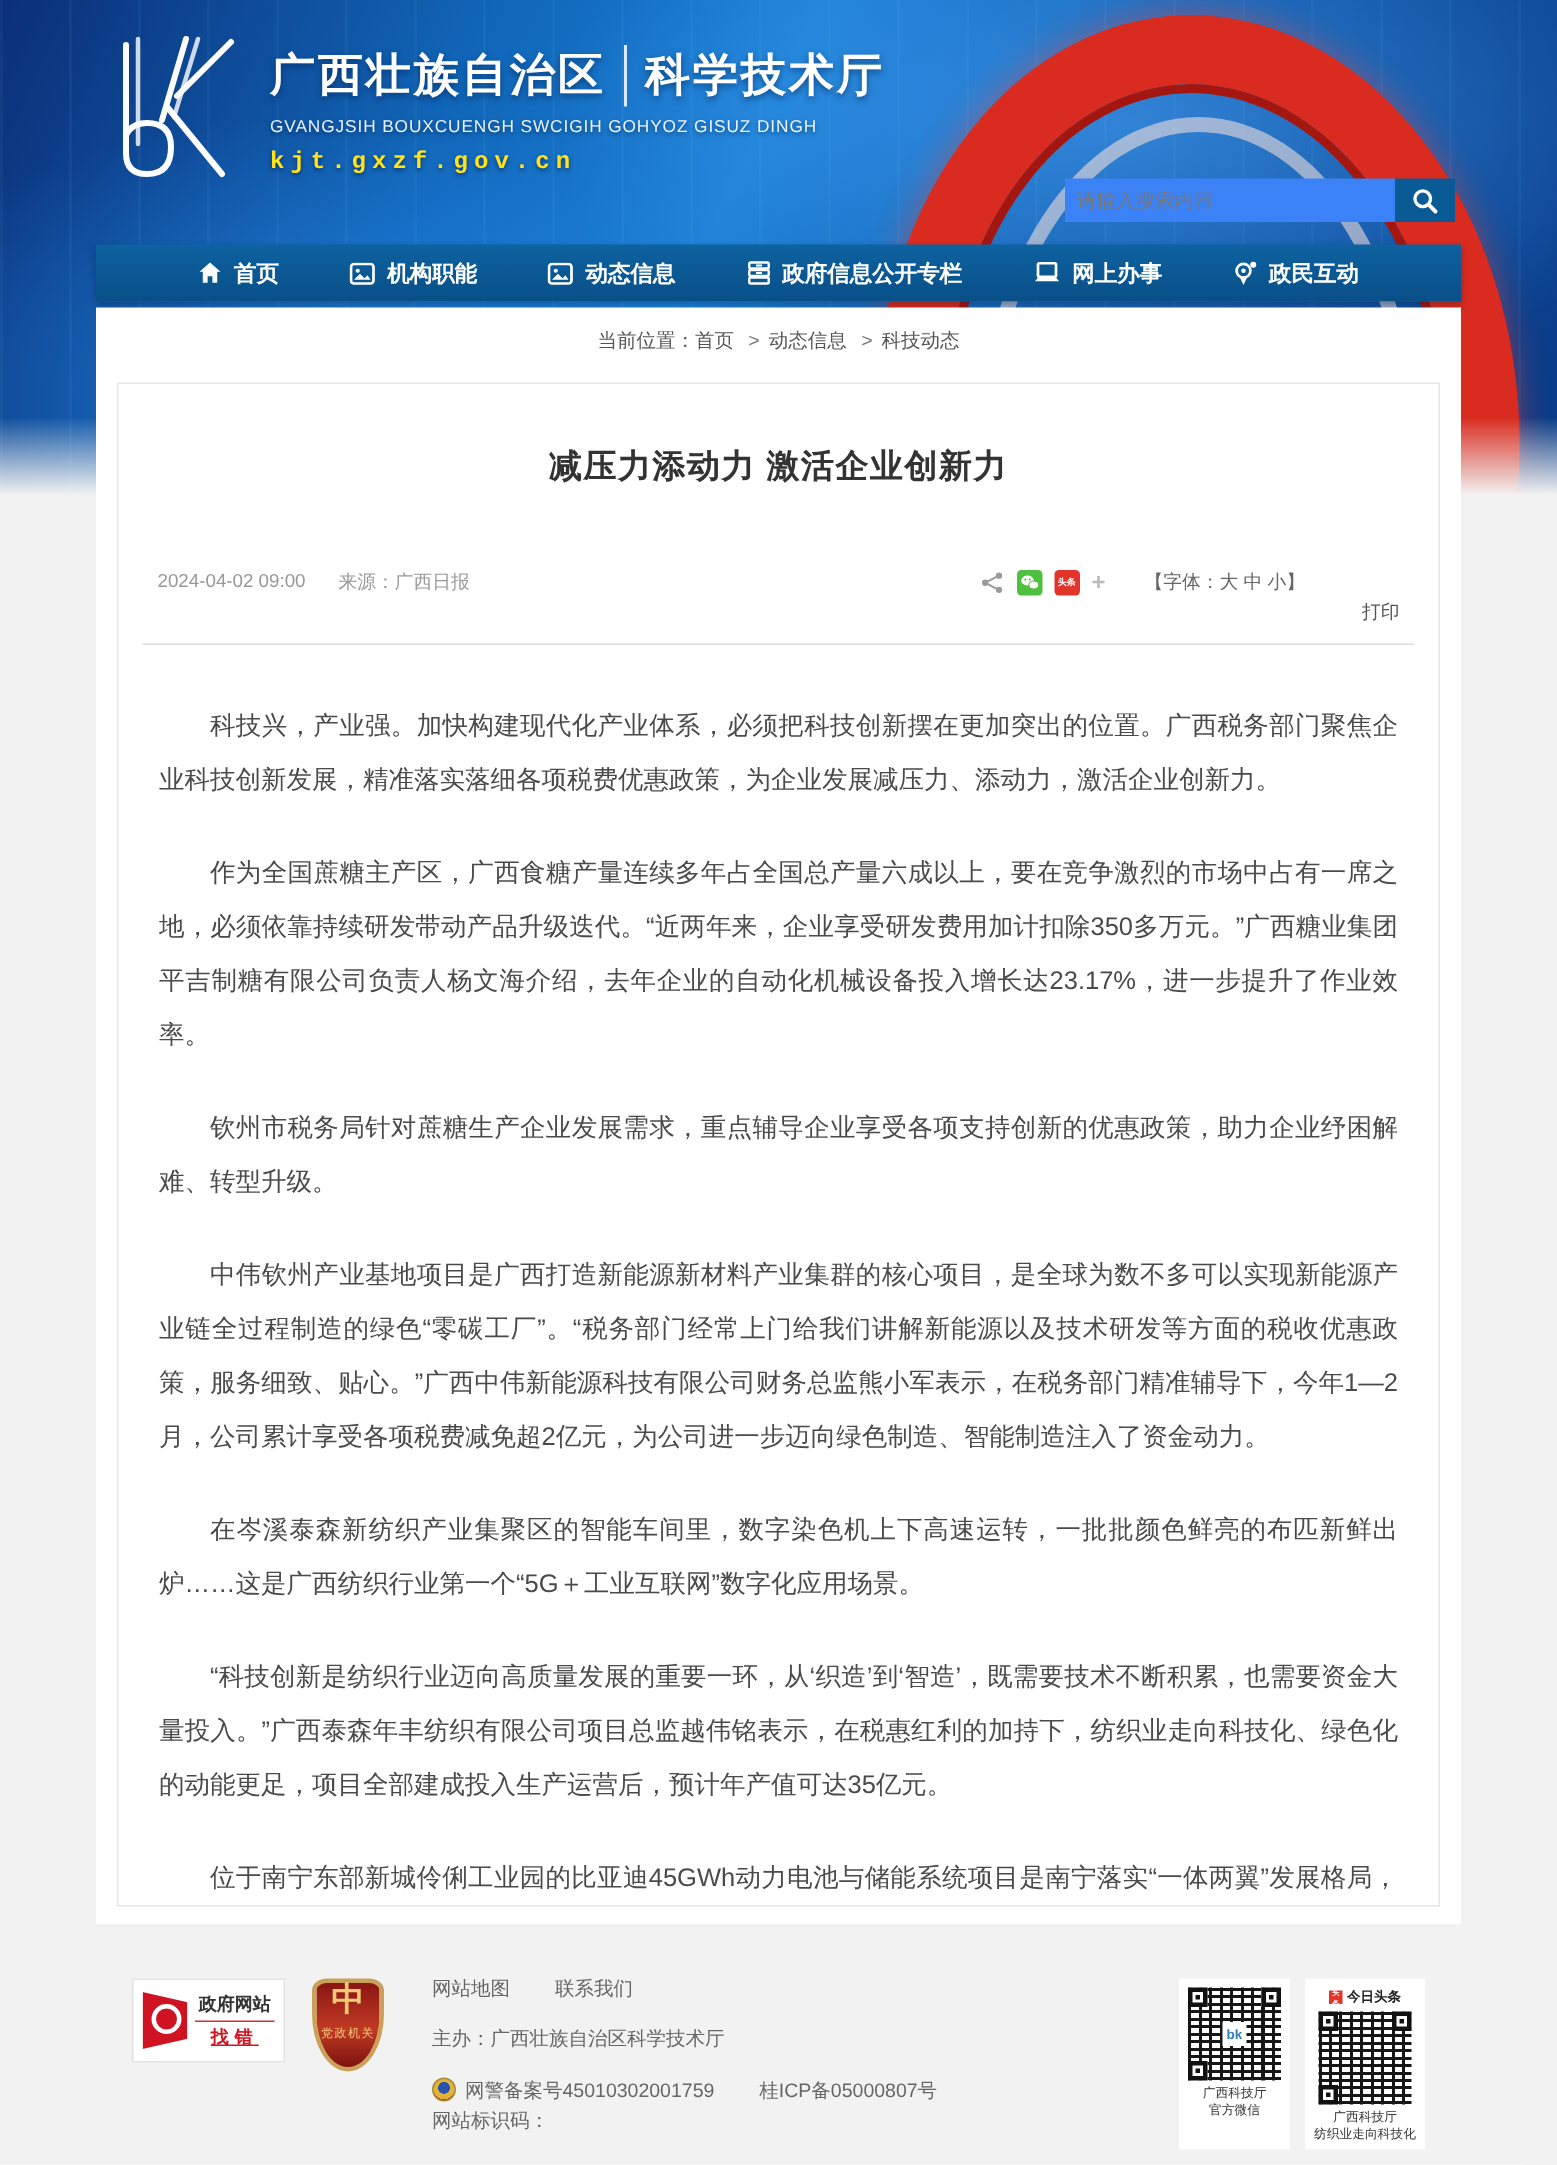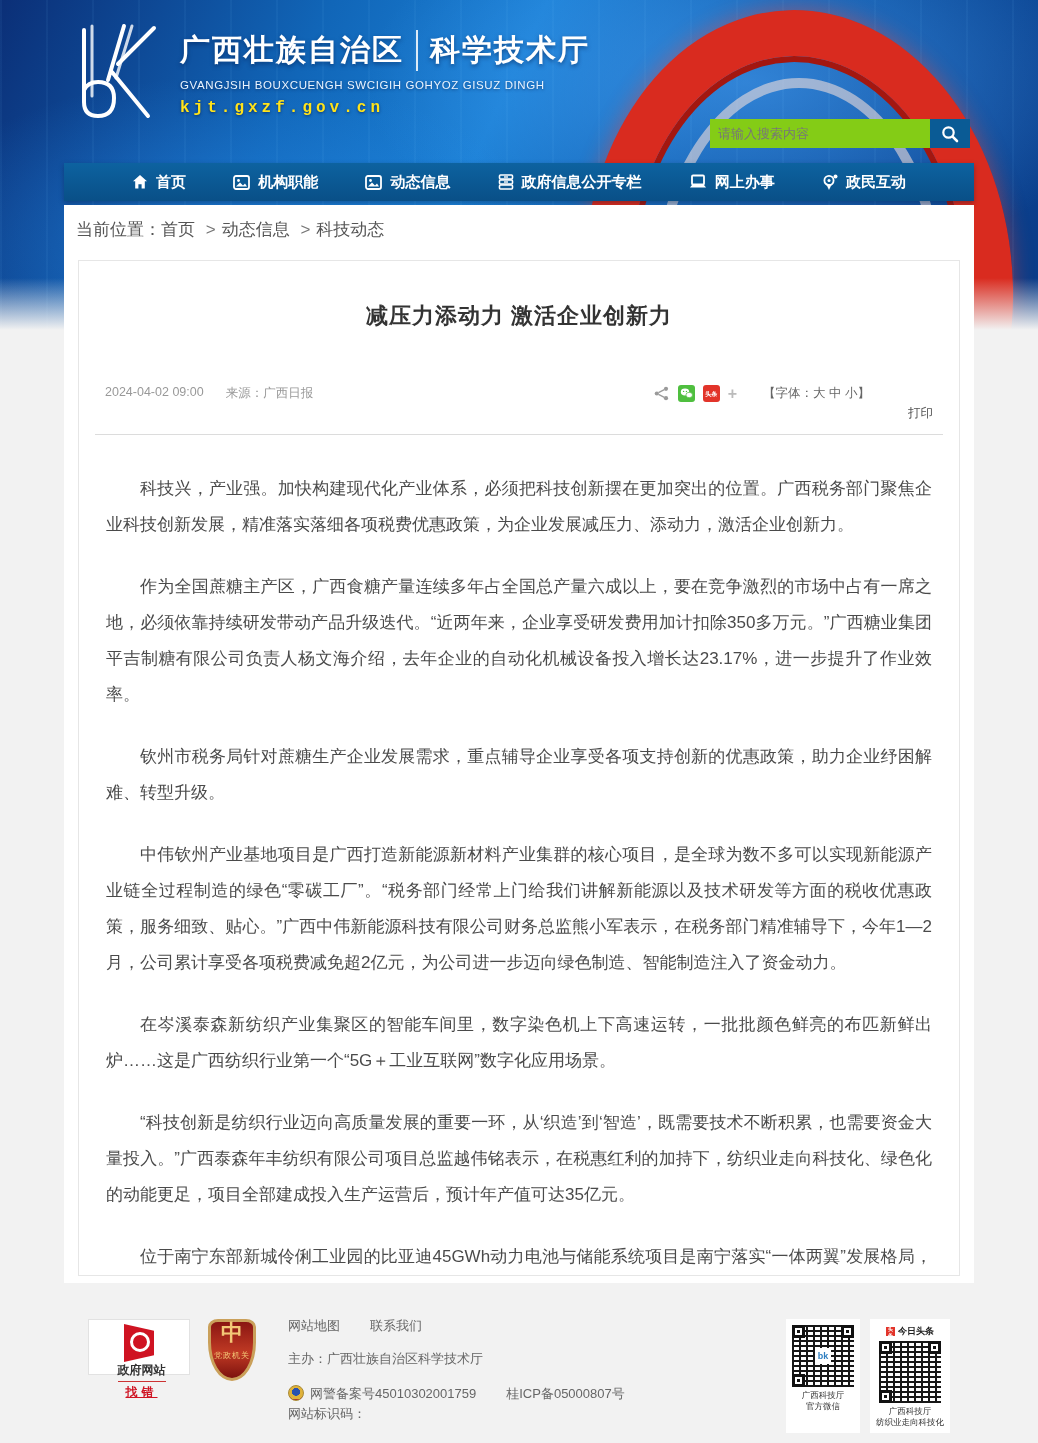--- a/index.html
+++ b/index.html
@@ -33,35 +33,35 @@
     text-shadow:0 2px 4px rgba(0,30,80,.55); display:flex; align-items:center; }
   .brand-cn .dept { border-left:2px solid rgba(255,255,255,.85); margin-left:12px; padding-left:12px; }
   .brand-zh { font-size:11.5px; letter-spacing:.6px; margin-top:8px; color:#eaf4ff;
     text-shadow:0 1px 3px rgba(0,30,80,.6); }
   .brand-url { font-family:"Liberation Mono","DejaVu Sans Mono",monospace;
     font-size:16px; font-weight:bold; color:#ffe31a; letter-spacing:4px; margin-top:8px;
     text-shadow:0 1px 3px rgba(0,30,80,.7); }
   
   .search { position:absolute; left:710px; top:119px; display:flex; }
   .search input { width:220px; height:29px; border:none; outline:none; padding:0 8px;
-    font-size:13px; color:#333; background:#84cc16; }
+    font-size:13px; color:#333; background:#3b82f6; }
   .search input::placeholder { color:#777; }
   .search button { width:40px; height:29px; border:none; background:#0a5b95; cursor:pointer;
     display:flex; align-items:center; justify-content:center; }
   
   .nav { position:absolute; left:64px; top:163px; width:910px; height:38px;
     background:linear-gradient(180deg,#0d62a0,#094f87); display:flex; align-items:center;
     justify-content:space-between; padding:0 68px; box-shadow:0 2px 5px rgba(0,20,50,.35); }
   .nav-item { display:flex; align-items:center; gap:8px; color:#fff; font-size:15px;
     font-weight:bold; cursor:pointer; white-space:nowrap; }
   .nav-item svg { display:block; }
   
   .page-panel { position:absolute; left:64px; top:205px; width:910px; height:1078px;
     background:#fff; }
-  .crumbs { padding:13px 12px 11px 12px; font-size:17px; color:#555; }
+  .crumbs { padding:13px 12px 11px 12px; font-size:13px; color:#555;text-align:center; }
   .crumbs a { color:#555; text-decoration:none; cursor:pointer; }
   .crumbs .sep { margin:0 6px; color:#777; }
   .article-card { margin:8px 14px 0 14px; height:1016px; border:1px solid #e6e6e6;
     background:#fff; overflow:hidden; }
   .article-title { text-align:center; font-size:22px; font-weight:bold; color:#333;
     margin-top:40px; letter-spacing:1px; }
   .meta-row { display:flex; align-items:center; margin:34px 26px 0 26px; font-size:12.5px; color:#999; }
   .meta-left { display:flex; gap:22px; }
   .meta-right { margin-left:auto; display:flex; align-items:center; gap:8px; color:#666; }
   .share-ico { width:17px; height:17px; display:inline-flex; align-items:center;
@@ -74,21 +74,21 @@
   .font-ctl span { cursor:pointer; }
   .print { margin-left:30px; color:#555; cursor:pointer;margin-top:40px; }
   .meta-hr { border:none; border-top:1px solid #dcdcdc; margin:12px 16px 0 16px; }
   .article-body { padding:10px 27px 0 27px; }
   .article-body p { font-size:17px; line-height:36px; color:#4a4a4a; text-indent:2em;
     margin-top:26px; text-align:justify; }
   
   .footer { position:absolute; left:0; top:1283px; width:1038px; height:160px; background:#f2f2f2; }
   .footer-inner { position:absolute; left:88px; top:36px; width:862px; display:flex; align-items:flex-start; }
   .find-error { width:102px; height:56px; background:#fff; border:1px solid #e2e2e2;
-    display:flex; align-items:center; padding:4px 6px; cursor:pointer;flex-direction:column; }
+    display:flex; align-items:center; padding:4px 6px; cursor:pointer; }
   .fe-flag { width:30px; height:38px; background:#cf1322;
     clip-path:polygon(0 0,100% 18%,100% 82%,0 100%); position:relative; flex:0 0 auto; }
   .fe-flag::after { content:""; position:absolute; left:6px; top:8px; width:14px; height:14px;
     border:3px solid #fff; border-radius:50%; }
   .fe-text { margin-left:5px; text-align:center; flex:1; }
   .fe-line1 { font-size:12px; color:#333; font-weight:bold; border-bottom:1px solid #c33;
     padding-bottom:2px; }
   .fe-line2 { font-size:12px; color:#cf1322; font-weight:bold; letter-spacing:4px; margin-top:2px;text-decoration:underline; }
   .gov-shield { width:48px; height:62px; margin-left:18px; cursor:pointer;
     background:linear-gradient(180deg,#8a1612,#c03a24 55%,#7d120e);

